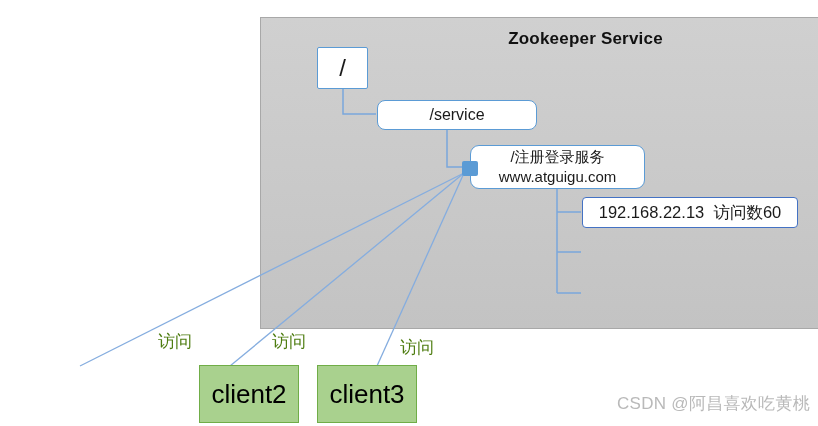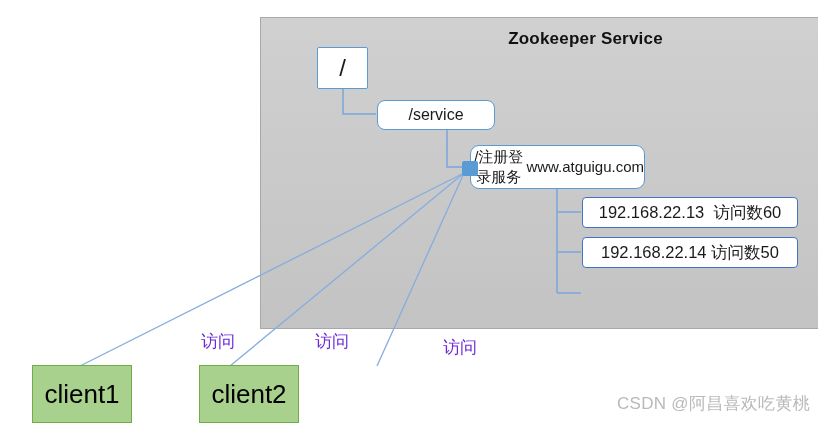--- a/index.html
+++ b/index.html
@@ -26,24 +26,24 @@
   
   svg.wires { position: absolute; left: 0; top: 0; width: 818px; height: 426px; pointer-events: none; }
 
   
   .node {
     position: absolute; background: #ffffff; border: 1.4px solid #5b9bd5;
     display: flex; align-items: center; justify-content: center;
     color: #1a1a1a; text-align: center;
   }
   .node-root   { left: 317px; top: 47px; width: 51px; height: 42px; font-size: 24px; border-radius: 2px; }
-  .node-service{ left: 377px; top: 100px; width: 118px; height: 30px; font-size: 16px; border-radius: 8px; }
+  .node-service{ left: 377px; top: 100px; width: 160px; height: 30px; font-size: 16px; border-radius: 8px; }
   .node-register{
     left: 470px; top: 145px; width: 175px; height: 44px;
-    border-radius: 9px; font-size: 15px; line-height: 20px;
+    border-radius: 9px; flex-direction: column; font-size: 15px; line-height: 20px;
   }
   .node-server {
     background: #ffffff; border: 1.5px solid #4472c4; border-radius: 4px;
     position: absolute; left: 582px; width: 216px; height: 31px;
     display: flex; align-items: center; justify-content: center;
     font-size: 16.5px; color: #1a1a1a; white-space: pre;
   }
   .server-0 { top: 197px; }
   .server-1 { top: 237px; }
   .server-2 { top: 277px; }
@@ -60,23 +60,22 @@
     background: #a9d18e; border: 1.5px solid #70ad47;
     display: flex; align-items: center; justify-content: center;
     font-size: 26px; color: #000;
   }
   .client-0 { left: 32px; }
   .client-1 { left: 177px; margin-left: 22px; }
   .client-2 { left: 317px; }
 
   
   .access-label {
-    position: absolute; color: #6d28d9; font-size: 17px; font-weight: 500;
+    position: absolute; color: #4d7c0f; font-size: 17px; font-weight: 500;
     white-space: nowrap;
-    margin-left: 43px;
   }
   .access-0 { left: 158px; top: 330px; }
   .access-1 { left: 272px; top: 330px; }
   .access-2 { left: 400px; top: 336px; }
 
   
   .watermark {
     position: absolute; right: 8px; top: 392px;
     color: #b9b9b9; font-size: 17px; letter-spacing: 0.3px;
   }
@@ -104,26 +103,25 @@
   <div class="node node-root">/</div>
 
   <div class="node node-service">/service</div>
 
   <div class="node node-register">
     <span>/注册登录服务</span>
     <span>www.atguigu.com</span>
   </div>
 
   <div class="node-server server-0">192.168.22.13  访问数60</div>
-  <div class="node-server server-1">192.168.22.14 访问数50</div>
 
   <div class="junction"></div>
 
   <div class="access-label access-0">访问</div>
   <div class="access-label access-1">访问</div>
   <div class="access-label access-2">访问</div>
 
-  <div class="client client-0">client1</div>
   <div class="client client-1">client2</div>
+  <div class="client client-2">client3</div>
 
   <div class="watermark">CSDN @阿昌喜欢吃黄桃</div>
 
 </div>
 
 </body></html>

